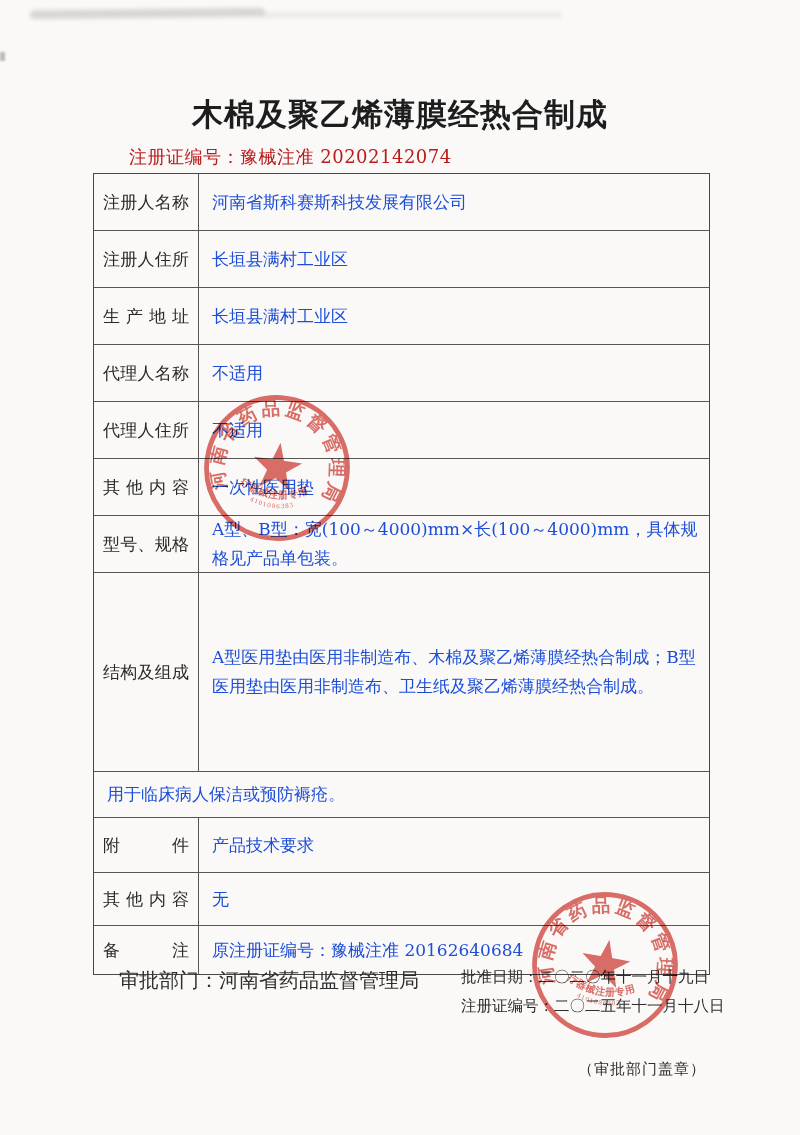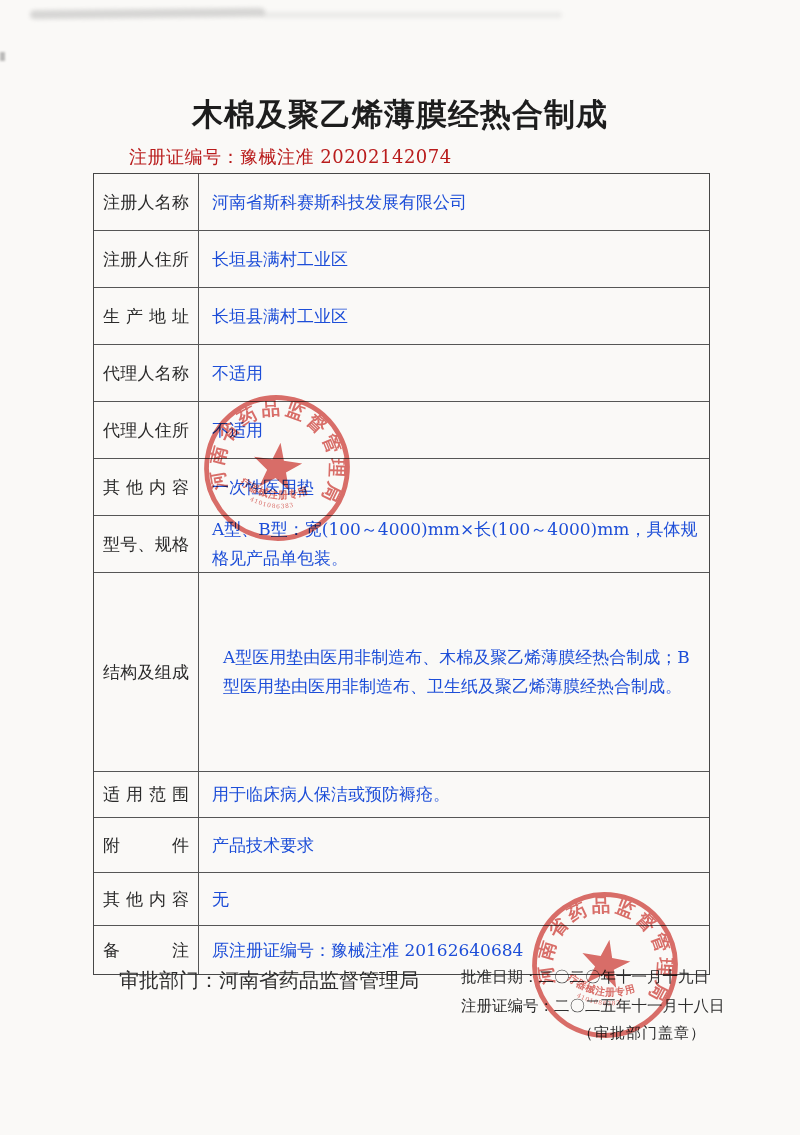--- a/index.html
+++ b/index.html
@@ -29,42 +29,42 @@
   }
   .t-row{display:flex;border-top:1.4px solid #565656;}
   .t-row:first-child{border-top:none;}
   .t-row:nth-child(1){height:56px;}
   .t-row:nth-child(2){height:56px;}
   .t-row:nth-child(3){height:56px;}
   .t-row:nth-child(4){height:56px;}
   .t-row:nth-child(5){height:56px;justify-content:center;}
   .t-row:nth-child(6){height:56px;}
   .t-row:nth-child(7){height:56px;}
-  .t-row:nth-child(8){height:198px;gap:11px;}
+  .t-row:nth-child(8){height:198px;}
   .t-row:nth-child(9){height:45px;}
   .t-row:nth-child(10){height:54px;}
   .t-row:nth-child(11){height:52px;}
   .t-row:nth-child(12){height:48px;}
   .label-cell{
     width:104px;flex:0 0 104px;border-right:1.4px solid #565656;
     display:flex;align-items:center;font-size:17px;color:#2a2a2a;
   }
   .label-cell span{
     display:block;width:100%;padding:0 9px;box-sizing:border-box;
     text-align:justify;text-align-last:justify;
   }
   .value-cell{
     flex:1;display:flex;align-items:center;
     padding:4px 10px 4px 13px;font-size:17px;line-height:29px;color:#1d4ed8;
   }
 
   .footer-dept{position:absolute;left:119px;top:967px;font-size:20px;text-align:right;}
   .footer-date{position:absolute;left:461px;top:967px;font-size:15.5px;}
   .footer-valid{position:absolute;left:461px;top:996px;font-size:15.5px;}
-  .footer-sealnote{position:absolute;left:578px;top:1024px;font-size:15px;letter-spacing:1px;}
+  .footer-sealnote{position:absolute;left:578px;top:1060px;font-size:15px;letter-spacing:1px;}
 
   .seal{position:absolute;width:160px;height:160px;mix-blend-mode:multiply;opacity:.82;}
   .seal-1{left:197px;top:388px;transform:rotate(8deg);}
   .seal-2{left:525px;top:885px;transform:rotate(10deg);}
   .seal svg{width:100%;height:100%;}
   .seal .org-arc{font-size:23px;font-weight:bold;letter-spacing:5px;}
   .seal .sub-arc{font-size:12.5px;font-weight:bold;letter-spacing:.5px;}
   .seal .code-arc{font-size:7.5px;letter-spacing:1px;}
 </style>
 </head>
@@ -122,23 +122,20 @@
         </div>
       <div class="value-cell">A型、B型：宽(100～4000)mm×长(100～4000)mm，具体规格见产品单包装。</div>
     </div>
     <div class="t-row">
       <div class="label-cell">
           <span>结构及组成</span>
         </div>
       <div class="value-cell">A型医用垫由医用非制造布、木棉及聚乙烯薄膜经热合制成；B型医用垫由医用非制造布、卫生纸及聚乙烯薄膜经热合制成。</div>
     </div>
     <div class="t-row">
-      <div class="label-cell">
-          <span>适用范围</span>
-        </div>
       <div class="value-cell">用于临床病人保洁或预防褥疮。</div>
     </div>
     <div class="t-row">
       <div class="label-cell">
           <span>附　件</span>
         </div>
       <div class="value-cell">产品技术要求</div>
     </div>
     <div class="t-row">
       <div class="label-cell">

